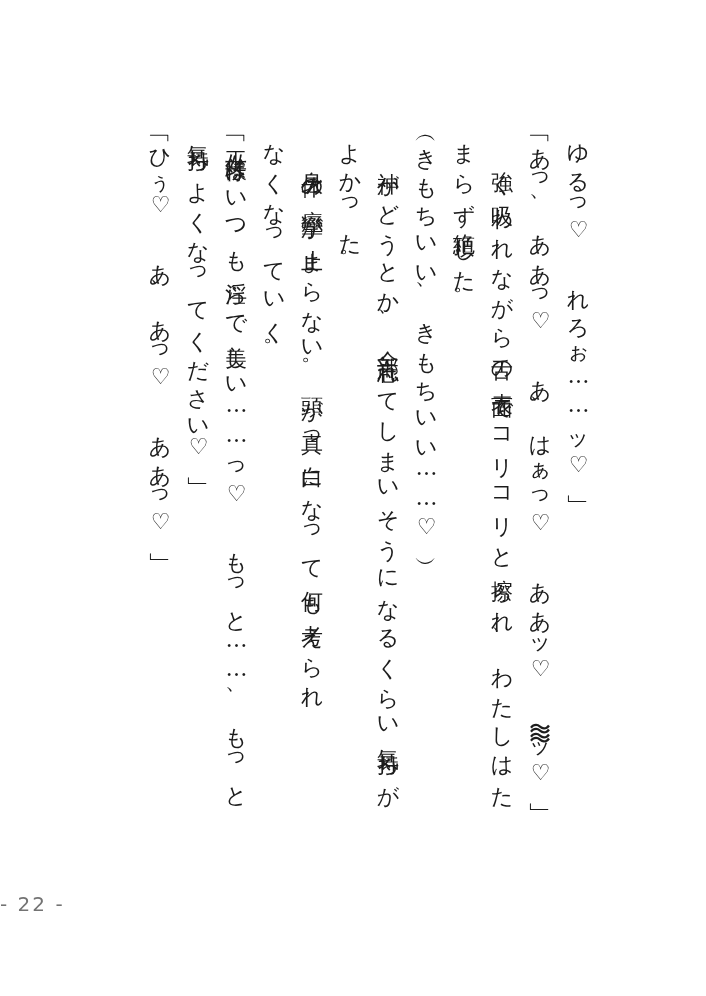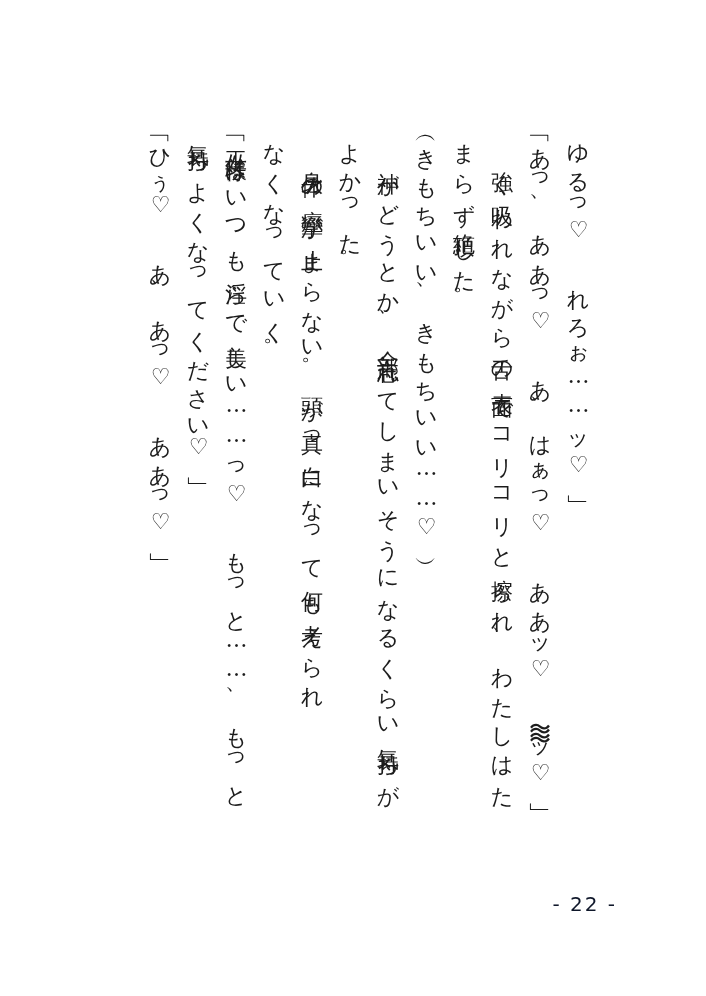--- a/index.html
+++ b/index.html
@@ -36,25 +36,25 @@
   .text-line {
     margin: 0;
     white-space: pre;       
   }
 
   .page-number {
     position: absolute;
     top: 892px;
     left: 0;
     width: 617px;
-    text-align: right;
+    text-align: left;
     font-family: "DejaVu Sans", "Liberation Sans", sans-serif;
     font-size: 20px;
     letter-spacing: 2px;
-    color: #0f172a;
+    color: #737373;
   }
 </style>
 </head>
 <body>
 
 <div class="page">
   <div class="text-area" id="text-area">
 
   <p class="text-line">ゆるっ♡　れろぉ……ッ♡」</p>
       <p class="text-line">「あっ、ああっ♡　あ、はぁっ♡　あ゙あ゙ッ♡　〜〜〜〜ッ♡」</p>

